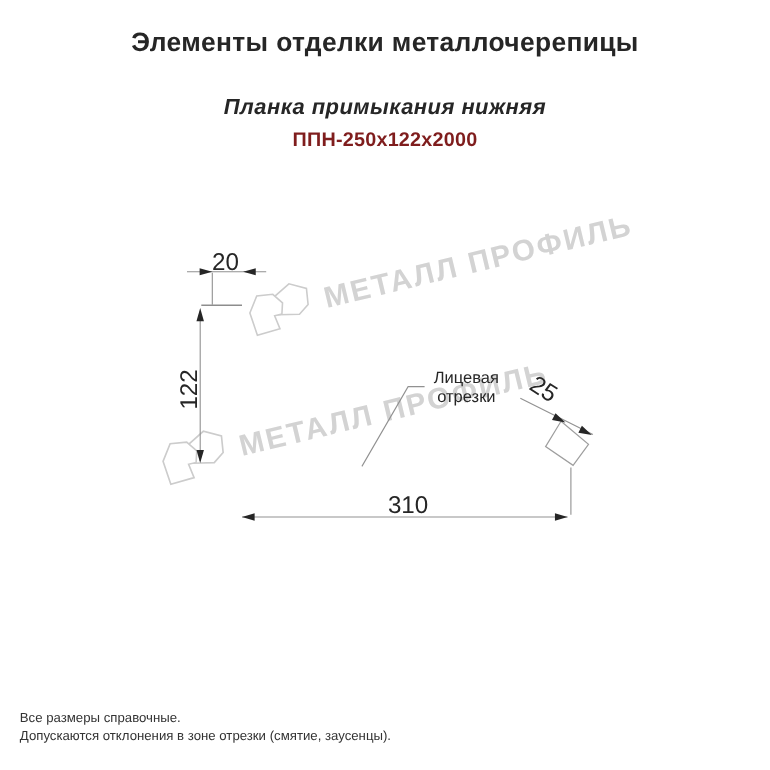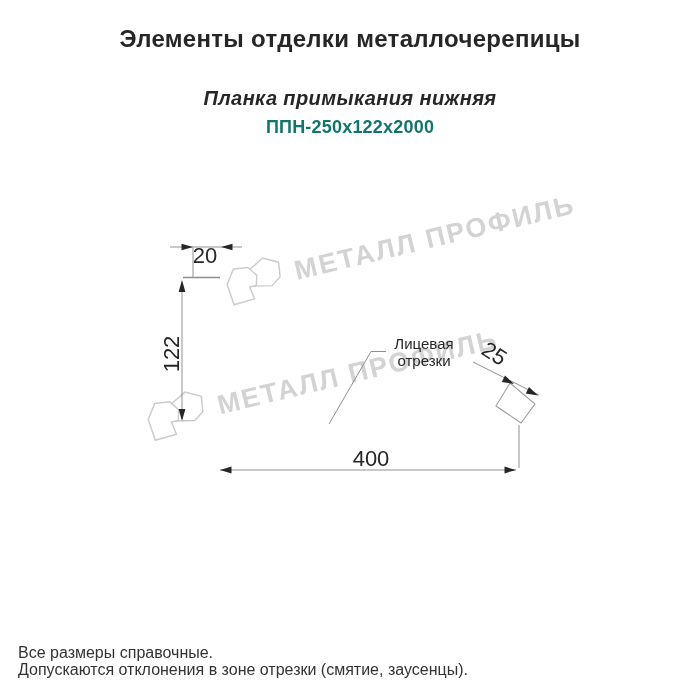--- a/index.html
+++ b/index.html
@@ -24,21 +24,21 @@
   .subtitle {
     position: absolute; left: 0; top: 87px; width: 700px;
     text-align: center;
     font-size: 20px; font-weight: bold; color: #262626;
     letter-spacing: 0.4px;
     font-style: italic;
   }
   .model {
     position: absolute; left: 0; top: 117px; width: 700px;
     text-align: center;
-    font-size: 18px; font-weight: bold; color: #0f766e;
+    font-size: 18px; font-weight: bold; color: #7f1d1d;
     letter-spacing: 0.2px;
   }
   
   .watermark {
     position: absolute;
     display: flex; align-items: center; gap: 10px;
     transform: rotate(-13.5deg);
     transform-origin: left center;
     pointer-events: none;
   }
@@ -50,39 +50,39 @@
     white-space: nowrap;
   }
   
   .linework { position: absolute; left: 0; top: 0; }
   
   .dim {
     position: absolute;
     font-size: 22px; color: #262626;
     text-align: center;
   }
-  .dim-20  { left: 187px; top: 225px; width: 36px; margin-top: 18px; }
+  .dim-20  { left: 187px; top: 225px; width: 36px; }
   .dim-122 {
     left: 141px; top: 342px; width: 60px; height: 24px;
     transform: rotate(-90deg); transform-origin: center;
   }
   .dim-250 { left: 343px; top: 446px; width: 56px; }
   .dim-25  {
     left: 475px; top: 341px; width: 38px;
     transform: rotate(33deg); transform-origin: center;
   }
   .face-label {
     position: absolute; left: 390px; top: 336px; width: 68px;
     font-size: 15px; line-height: 16.5px; color: #262626;
     text-align: center;
   }
   
   .footer {
     position: absolute; left: 18px; top: 644px;
-    font-size: 16px; line-height: 17px; color: #333333;
+    font-size: 12px; line-height: 17px; color: #333333;
   }
 </style>
 </head>
 <body>
 
 <div class="canvas">
 
   <div class="title">Элементы отделки металлочерепицы</div>
   <div class="subtitle">Планка примыкания нижняя</div>
   <div class="model">ППН-250x122x2000</div>
@@ -122,21 +122,21 @@
       <polygon points="182,421 178.6,409 185.4,409"></polygon>
       <polygon points="220,470 231.5,466.6 231.5,473.4"></polygon>
       <polygon points="516,470 504.5,466.6 504.5,473.4"></polygon>
       <polygon points="514,384 501.8,381.9 505,375.6"></polygon>
       <polygon points="538,395.5 525.8,393.4 529,387.1"></polygon>
     </g>
   </svg>
 
   <div class="dim dim-20">20</div>
   <div class="dim dim-122">122</div>
-  <div class="dim dim-250">400</div>
+  <div class="dim dim-250">310</div>
   <div class="dim dim-25">25</div>
 
   <div class="face-label">
     <div>Лицевая</div>
     <div>отрезки</div>
   </div>
 
   <div class="footer">
     <div>Все размеры справочные.</div>
     <div>Допускаются отклонения в зоне отрезки (смятие, заусенцы).</div>

